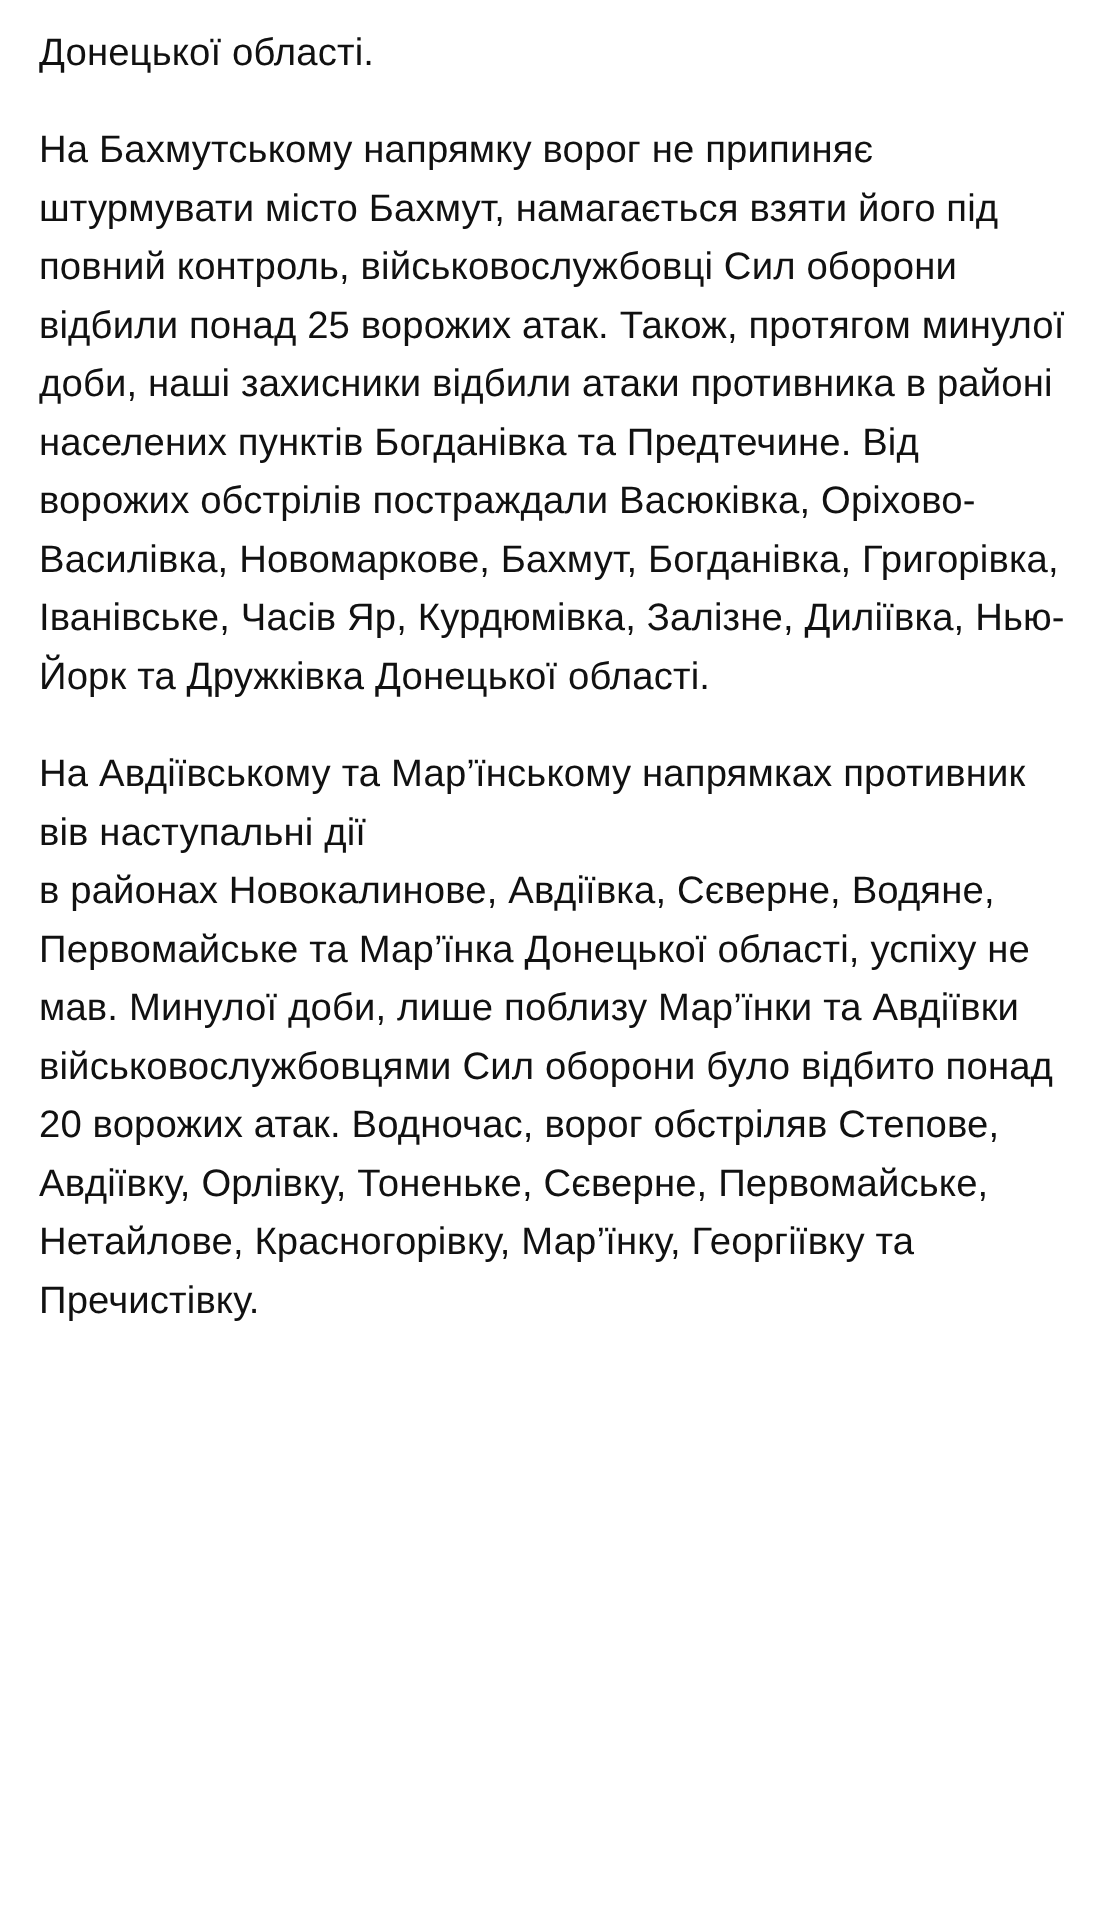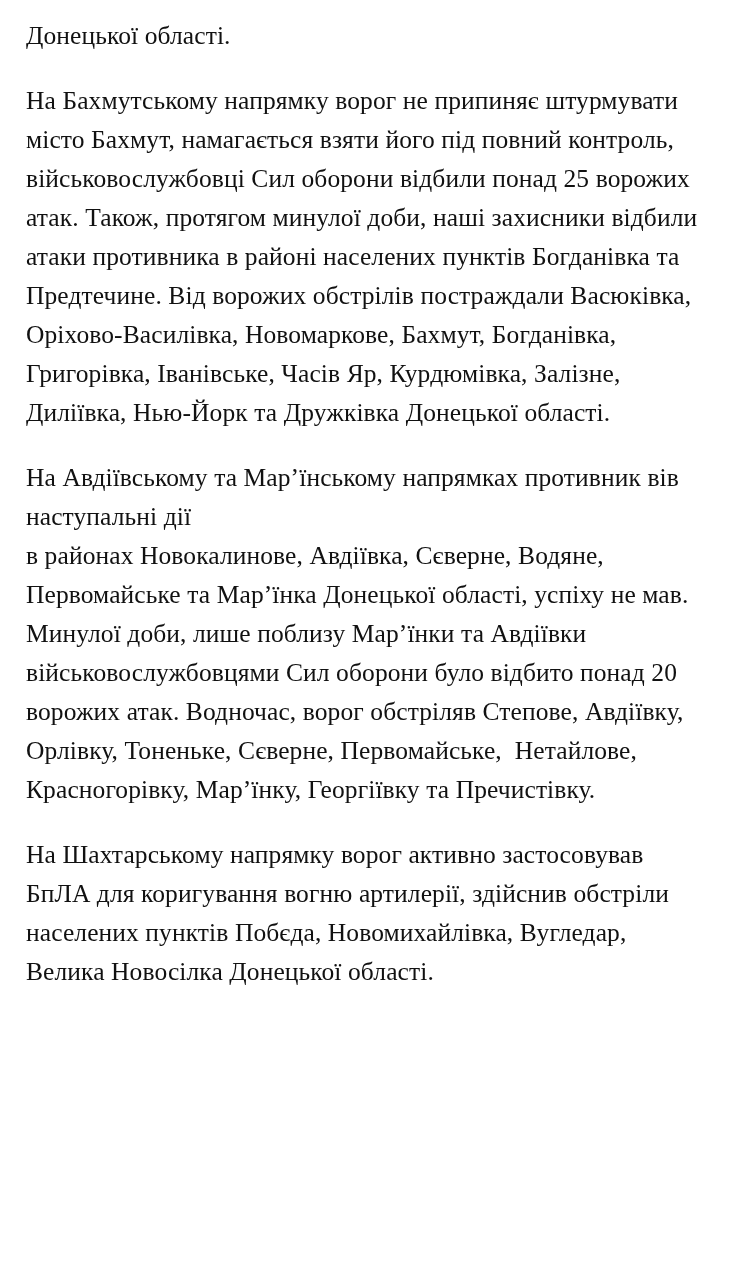--- a/index.html
+++ b/index.html
@@ -12,21 +12,20 @@
     min-height: 1280px;
     font-family: "Liberation Sans", sans-serif;
     color: #0a0a0a;
   }
   .page {
     width: 736px;
     min-height: 1280px;
     box-sizing: border-box;
     padding: 16px 26px 10px 26px;
     background: #ffffff;
-    font-family: Liberation Serif, serif;
   }
   .doc-body {
     display: block;
   }
   .para {
     font-size: 25.5px;
     line-height: 39px;
     letter-spacing: 0.1px;
     margin: 0 0 26px 0;
     color: #111111;
@@ -43,15 +42,14 @@
 </head>
 <body>
 
 <div class="page">
   <div class="doc-body">
     <p class="para first">Донецької області.</p>
     <p class="para">На Бахмутському напрямку ворог не припиняє штурмувати місто Бахмут, намагається взяти його під повний контроль, військовослужбовці Сил оборони відбили понад 25 ворожих атак. Також, протягом минулої доби, наші захисники відбили атаки противника в районі населених пунктів Богданівка та Предтечине. Від ворожих обстрілів постраждали Васюківка, Оріхово-Василівка, Новомаркове, Бахмут, Богданівка, Григорівка, Іванівське, Часів Яр, Курдюмівка, Залізне, Диліївка, Нью-Йорк та Дружківка Донецької області.</p>
     <p class="para">На Авдіївському та Мар’їнському напрямках противник вів наступальні дії
 в районах Новокалинове, Авдіївка, Сєверне, Водяне, Первомайське та Мар’їнка Донецької області, успіху не мав. Минулої доби, лише поблизу Мар’їнки та Авдіївки
 військовослужбовцями Сил оборони було відбито понад 20 ворожих атак. Водночас, ворог обстріляв Степове, Авдіївку, Орлівку, Тоненьке, Сєверне, Первомайське,  Нетайлове, Красногорівку, Мар’їнку, Георгіївку та Пречистівку.</p>
-    <p class="para">На Шахтарському напрямку ворог активно застосовував БпЛА для коригування вогню артилерії, здійснив обстріли населених пунктів Побєда, Новомихайлівка, Вугледар, Велика Новосілка Донецької області.</p>
   </div>
 </div>
 
 </body></html>

